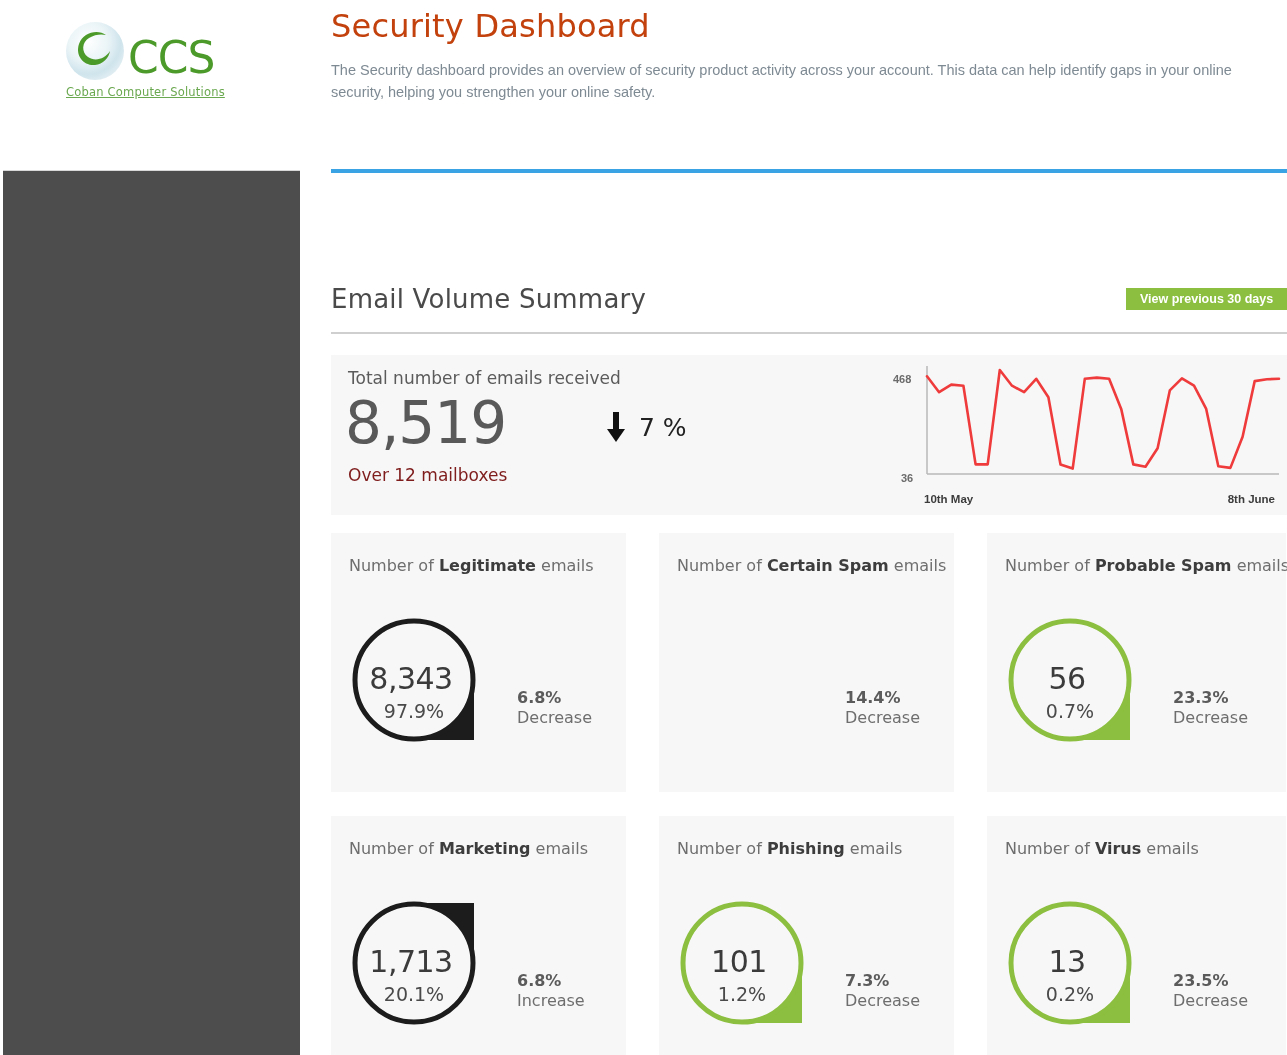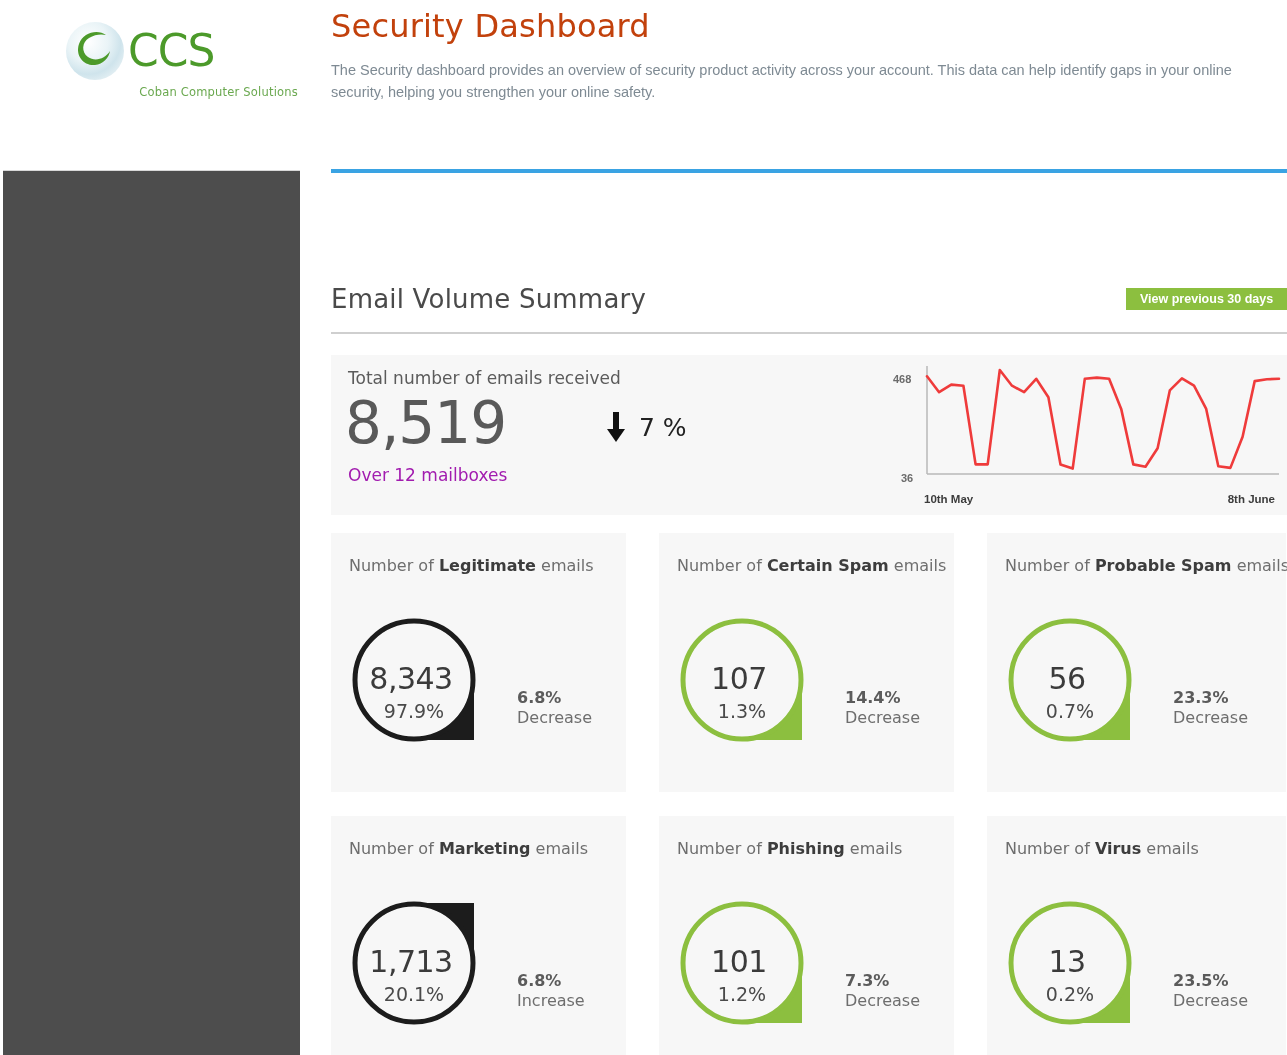--- a/index.html
+++ b/index.html
@@ -6,34 +6,34 @@
   html, body {
     width: 1287px; height: 1055px;
     background: #ffffff;
     font-family: "Liberation Sans", sans-serif;
     overflow: hidden;
   }
   .page { position: relative; width: 1287px; height: 1055px; }
 
   
   .logo-block { position: absolute; left: 66px; top: 22px; width: 240px; height: 82px; }
-  .logo-row { display: flex; align-items: center; height: 58px; }
+  .logo-row { display: flex; align-items: flex-end; height: 58px; }
   .logo-mark { width: 58px; height: 58px; position: relative; flex: 0 0 58px; }
   .logo-mark .outer {
     position: absolute; inset: 0; border-radius: 50%;
     background: radial-gradient(circle at 38% 34%, #ffffff 0%, #eaf4f7 38%, #cfe4ec 62%, #e9f2f5 84%, #ffffff 100%);
   }
   .logo-mark .swoosh {
     position: absolute; left: 7px; top: 6px; width: 42px; height: 42px;
   }
   .logo-text { font-size: 44px; letter-spacing: -1px; color: #4c9a2a;
                font-family: "DejaVu Sans", sans-serif; font-weight: 400; line-height: 1;
                margin-left: 4px; }
   .logo-sub { font-size: 11.5px; color: #6aa84f; margin-top: 5px; letter-spacing: .2px;
-              font-family: "DejaVu Sans", sans-serif; text-align: right; width: 232px; }
+              font-family: "DejaVu Sans", sans-serif; text-align: left; width: 232px; text-decoration: underline; }
 
   
   .head { position: absolute; left: 331px; top: 6px; width: 950px; }
   .head h1 { font-size: 32px; font-weight: 400; color: #c2410c; letter-spacing: .2px;
              font-family: "DejaVu Sans", sans-serif; line-height: 1.25; }
   .head p { font-size: 14.5px; color: #7e8a93; line-height: 1.55; margin-top: 13px;
             max-width: 945px; }
 
   
   .blue-rule { position: absolute; left: 331px; top: 169px; right: 0; height: 4px; background: #3aa3e3; }
@@ -47,21 +47,21 @@
               border: none; font-size: 12.5px; font-weight: bold; padding: 4px 14px;
               font-family: "Liberation Sans", sans-serif; cursor: pointer; white-space: nowrap; }
   .sec-rule { position: absolute; left: 331px; top: 332px; right: 0; height: 2px; background: #cfcfcf; }
 
   
   .summary { position: absolute; left: 331px; top: 355px; right: 0; height: 160px; background: #f7f7f7; }
   .sum-label { position: absolute; left: 17px; top: 13px; font-size: 17px; color: #5b5b5b;
                font-family: "DejaVu Sans", sans-serif; }
   .sum-big { position: absolute; left: 14px; top: 39px; font-size: 58px; color: #595959;
              font-family: "DejaVu Sans", sans-serif; font-weight: 400; letter-spacing: -1px; line-height: 1; }
-  .sum-sub { position: absolute; left: 17px; top: 110px; font-size: 17px; color: #a21caf;
+  .sum-sub { position: absolute; left: 17px; top: 110px; font-size: 17px; color: #7f1d1d;
              font-family: "DejaVu Sans", sans-serif; text-align: right; }
   .sum-delta { position: absolute; left: 276px; top: 57px; display: flex; align-items: center; gap: 14px; }
   .arrow-dn { width: 18px; height: 30px; }
   .sum-pct { font-size: 25px; color: #222; font-family: "DejaVu Sans", sans-serif; }
 
   
   .spark { position: absolute; left: 560px; top: 5px; width: 390px; height: 150px; }
   .spark svg { display: block; }
   .spark-ymax { position: absolute; left: 2px; top: 13px; font-size: 11px; color: #6b6b6b; font-weight: bold; }
   .spark-ymin { position: absolute; left: 10px; top: 112px; font-size: 11px; color: #6b6b6b; font-weight: bold; }
@@ -157,92 +157,83 @@
             <div class="donut-val">8,343</div>
             <div class="donut-pct">97.9%</div>
           </div>
           <div class="delta">
             <div class="d-pct">6.8%</div>
             <div class="d-dir">Decrease</div>
           </div>
         </div>
       <div class="card">
           <div class="card-title"><span>Number of </span><b>Certain Spam</b><span> emails</span></div>
+          <div class="delta">
+            <div class="d-pct">14.4%</div>
+            <div class="d-dir">Decrease</div>
+          </div>
+        </div>
+      <div class="card last">
+          <div class="card-title"><span>Number of </span><b>Probable Spam</b><span> emails</span></div>
           <div class="donut">
             <svg width="132" height="132" viewBox="0 0 132 132">
               <path d="M 123 63 A 60 60 0 0 1 63 123 L 123 123 Z" fill="#8cbf3f"></path>
               <circle cx="63" cy="63" r="59" fill="none" stroke="#8cbf3f" stroke-width="5"></circle>
               <circle cx="63" cy="63" r="56" fill="#f7f7f7"></circle>
             </svg>
-            <div class="donut-val">107</div>
-            <div class="donut-pct">1.3%</div>
-          </div>
-          <div class="delta">
-            <div class="d-pct">14.4%</div>
-            <div class="d-dir">Decrease</div>
-          </div>
-        </div>
-      <div class="card last">
-          <div class="card-title"><span>Number of </span><b>Probable Spam</b><span> emails</span></div>
+            <div class="donut-val">56</div>
+            <div class="donut-pct">0.7%</div>
+          </div>
+          <div class="delta">
+            <div class="d-pct">23.3%</div>
+            <div class="d-dir">Decrease</div>
+          </div>
+        </div>
+    </div>
+    <div class="row">
+      <div class="card">
+          <div class="card-title"><span>Number of </span><b>Marketing</b><span> emails</span></div>
+          <div class="donut">
+            <svg width="132" height="132" viewBox="0 0 132 132">
+              <path d="M 63 3 A 60 60 0 0 1 123 63 L 123 3 Z" fill="#1c1c1c"></path>
+              <circle cx="63" cy="63" r="59" fill="none" stroke="#1c1c1c" stroke-width="5"></circle>
+              <circle cx="63" cy="63" r="56" fill="#f7f7f7"></circle>
+            </svg>
+            <div class="donut-val">1,713</div>
+            <div class="donut-pct">20.1%</div>
+          </div>
+          <div class="delta">
+            <div class="d-pct">6.8%</div>
+            <div class="d-dir">Increase</div>
+          </div>
+        </div>
+      <div class="card">
+          <div class="card-title"><span>Number of </span><b>Phishing</b><span> emails</span></div>
           <div class="donut">
             <svg width="132" height="132" viewBox="0 0 132 132">
               <path d="M 123 63 A 60 60 0 0 1 63 123 L 123 123 Z" fill="#8cbf3f"></path>
               <circle cx="63" cy="63" r="59" fill="none" stroke="#8cbf3f" stroke-width="5"></circle>
               <circle cx="63" cy="63" r="56" fill="#f7f7f7"></circle>
             </svg>
-            <div class="donut-val">56</div>
-            <div class="donut-pct">0.7%</div>
-          </div>
-          <div class="delta">
-            <div class="d-pct">23.3%</div>
-            <div class="d-dir">Decrease</div>
-          </div>
-        </div>
-    </div>
-    <div class="row">
-      <div class="card">
-          <div class="card-title"><span>Number of </span><b>Marketing</b><span> emails</span></div>
-          <div class="donut">
-            <svg width="132" height="132" viewBox="0 0 132 132">
-              <path d="M 63 3 A 60 60 0 0 1 123 63 L 123 3 Z" fill="#1c1c1c"></path>
-              <circle cx="63" cy="63" r="59" fill="none" stroke="#1c1c1c" stroke-width="5"></circle>
-              <circle cx="63" cy="63" r="56" fill="#f7f7f7"></circle>
-            </svg>
-            <div class="donut-val">1,713</div>
-            <div class="donut-pct">20.1%</div>
-          </div>
-          <div class="delta">
-            <div class="d-pct">6.8%</div>
-            <div class="d-dir">Increase</div>
-          </div>
-        </div>
-      <div class="card">
-          <div class="card-title"><span>Number of </span><b>Phishing</b><span> emails</span></div>
+            <div class="donut-val">101</div>
+            <div class="donut-pct">1.2%</div>
+          </div>
+          <div class="delta">
+            <div class="d-pct">7.3%</div>
+            <div class="d-dir">Decrease</div>
+          </div>
+        </div>
+      <div class="card last">
+          <div class="card-title"><span>Number of </span><b>Virus</b><span> emails</span></div>
           <div class="donut">
             <svg width="132" height="132" viewBox="0 0 132 132">
               <path d="M 123 63 A 60 60 0 0 1 63 123 L 123 123 Z" fill="#8cbf3f"></path>
               <circle cx="63" cy="63" r="59" fill="none" stroke="#8cbf3f" stroke-width="5"></circle>
               <circle cx="63" cy="63" r="56" fill="#f7f7f7"></circle>
             </svg>
-            <div class="donut-val">101</div>
-            <div class="donut-pct">1.2%</div>
-          </div>
-          <div class="delta">
-            <div class="d-pct">7.3%</div>
-            <div class="d-dir">Decrease</div>
-          </div>
-        </div>
-      <div class="card last">
-          <div class="card-title"><span>Number of </span><b>Virus</b><span> emails</span></div>
-          <div class="donut">
-            <svg width="132" height="132" viewBox="0 0 132 132">
-              <path d="M 123 63 A 60 60 0 0 1 63 123 L 123 123 Z" fill="#8cbf3f"></path>
-              <circle cx="63" cy="63" r="59" fill="none" stroke="#8cbf3f" stroke-width="5"></circle>
-              <circle cx="63" cy="63" r="56" fill="#f7f7f7"></circle>
-            </svg>
             <div class="donut-val">13</div>
             <div class="donut-pct">0.2%</div>
           </div>
           <div class="delta">
             <div class="d-pct">23.5%</div>
             <div class="d-dir">Decrease</div>
           </div>
         </div>
     </div>
   </div>

